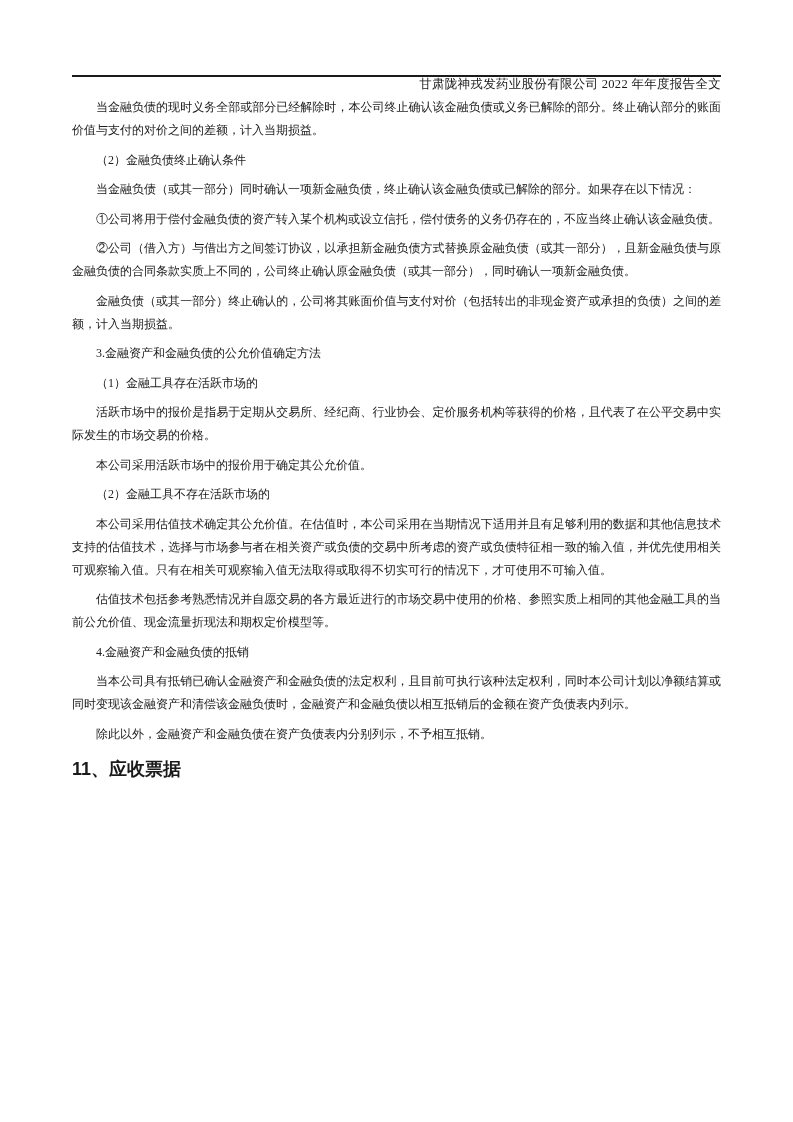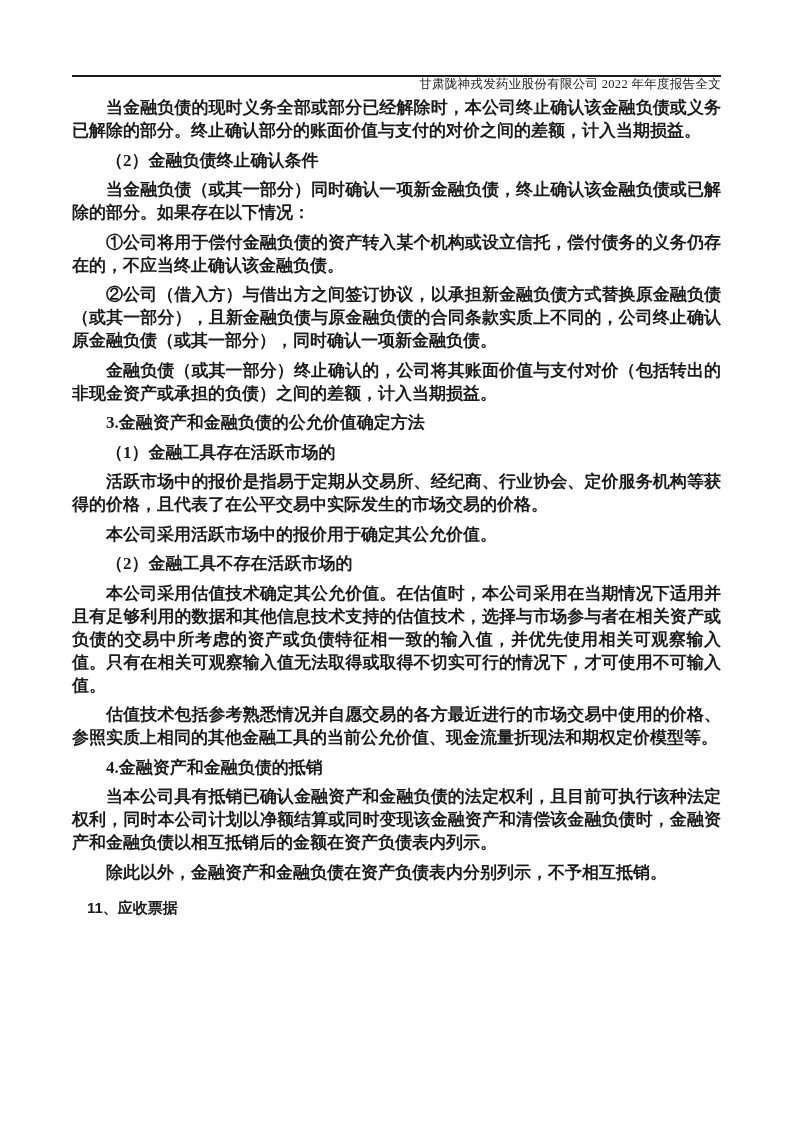--- a/index.html
+++ b/index.html
@@ -36,35 +36,34 @@
     height: 0;
     border-top: 2px solid #1a1a1a;
   }
   .content {
     position: absolute;
     top: 96px;
     left: 72px;
     width: 649px;
   }
   .para {
-    font-size: 17px;
+    font-size: 12px;
     line-height: 23px;
     text-align: justify;
     text-justify: inter-character;
     text-indent: 2em;
     margin: 0 0 6.5px 0;
-    font-weight: bold;
   }
   .section-heading {
     font-family: "Liberation Sans", "DejaVu Sans", sans-serif;
-    font-size: 15px;
+    font-size: 18px;
     font-weight: bold;
     line-height: 23px;
     text-indent: 0;
-    margin: 12px 0 16px 15px;
+    margin: 12px 0 16px 0;
   }
   .page-footer {
     position: absolute;
     top: 1040px;
     left: 72px;
     width: 649px;
     text-align: right;
     padding-right: 0;
     box-sizing: border-box;
   }

